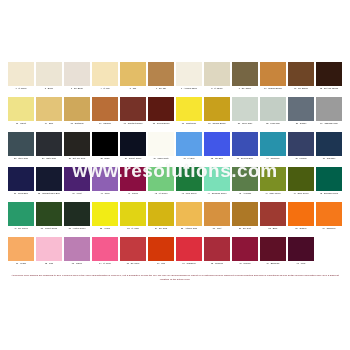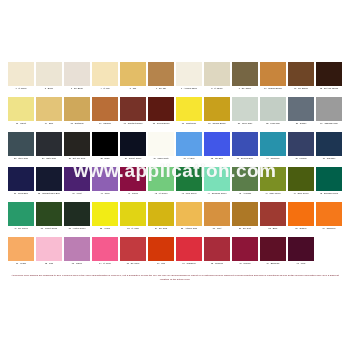--- a/index.html
+++ b/index.html
@@ -398,14 +398,14 @@
           <div class="chip"></div>
           <div class="cap"></div>
         </div>
       </div>
     </div>
 
   <div id="footer">Americolor color shades are designed to give a general idea of the color characteristics of each dye, not a guarantee of how the dye will look on various shades of carpet or a particular formula. Different viewing monitors and screen resolutions as well as the specific application may give a different variation of the actual color.</div>
 </div>
 
 <div id="watermark">
-  <div id="watermark-text">www.application.com</div>
+  <div id="watermark-text">www.resolutions.com</div>
 </div>
 
 </body></html>

